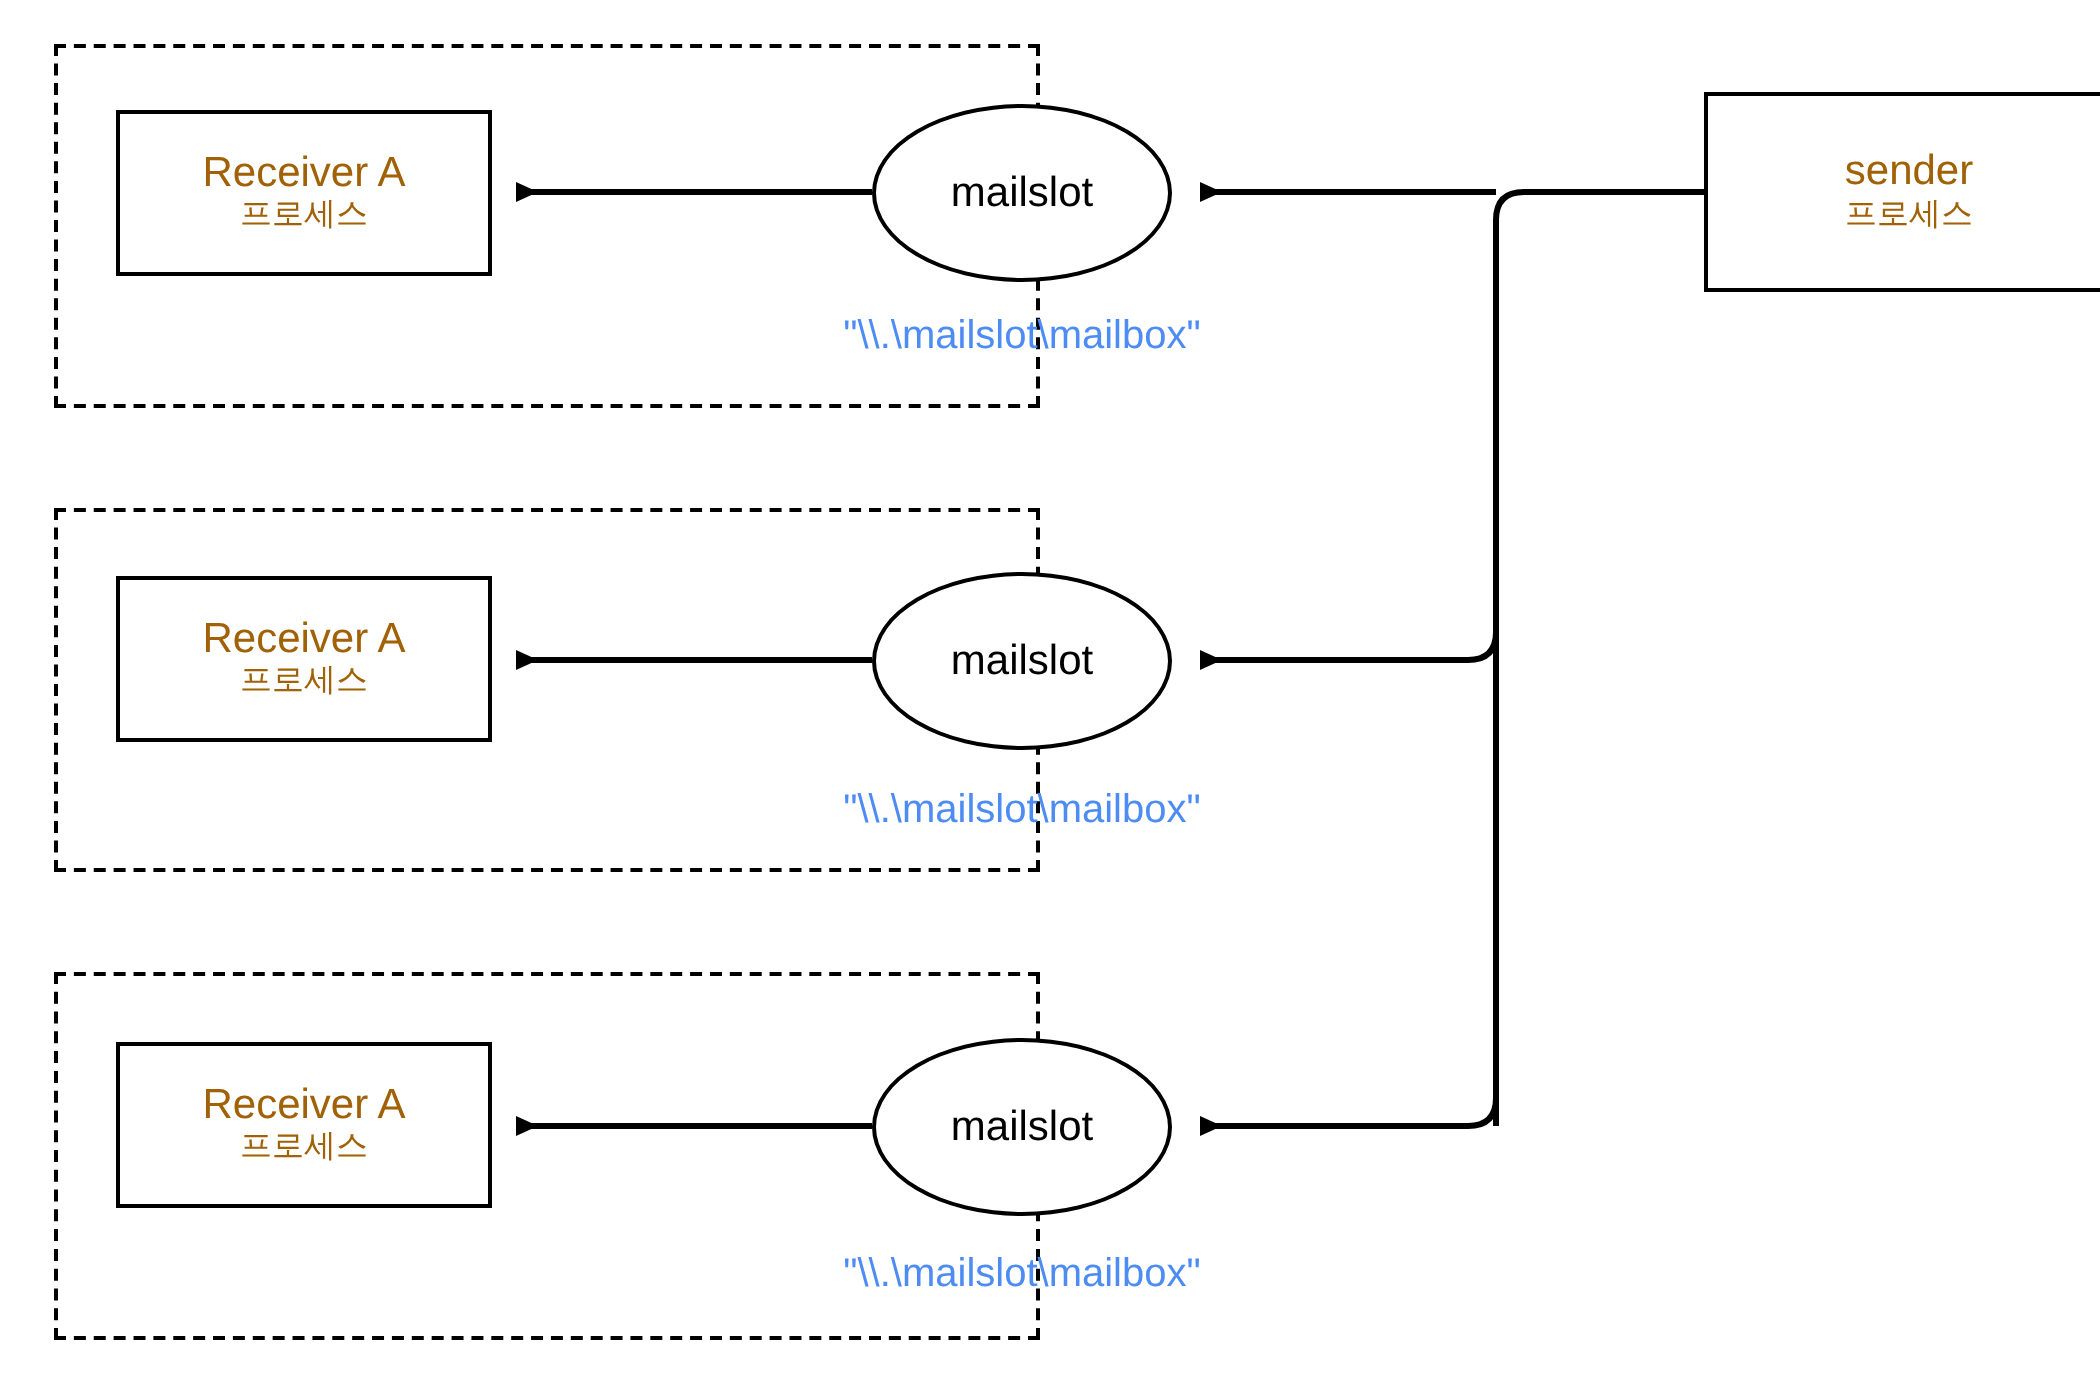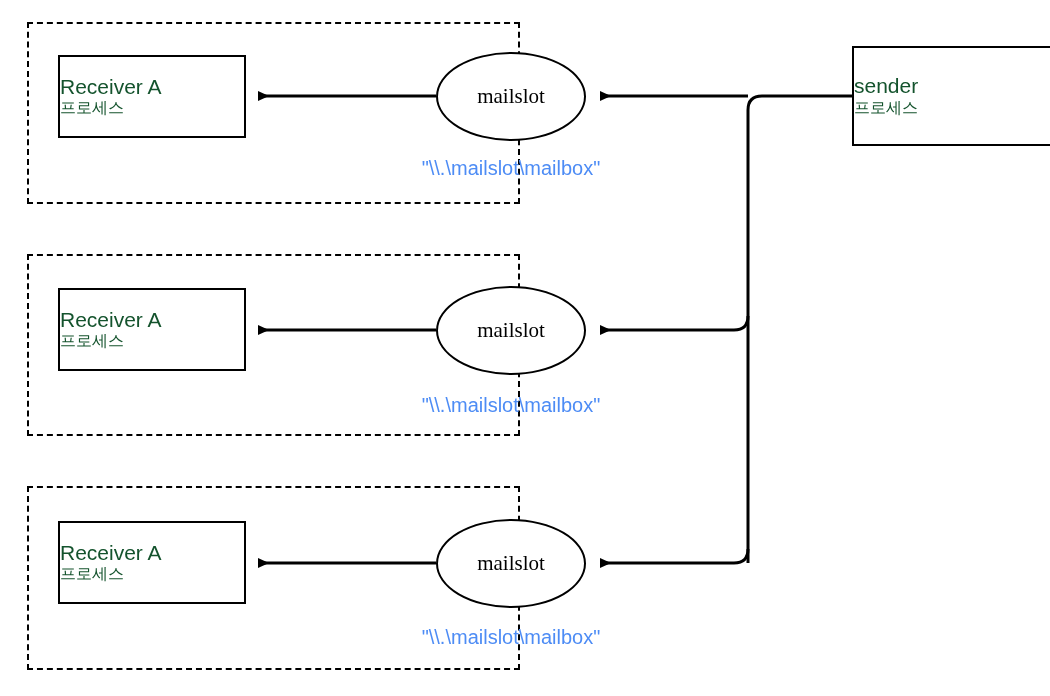--- a/index.html
+++ b/index.html
@@ -31,38 +31,38 @@
     border: 2px dashed #000000;
     background: transparent;
   }
   .proc-box {
     position: absolute;
     box-sizing: border-box;
     border: 2px solid #000000;
     background: #ffffff;
     display: flex;
     flex-direction: column;
+    align-items: center;
     justify-content: center;
     line-height: 1.18;
-    color: #14532d;
+    color: #a16207;
     font-size: 21px;
   }
   .proc-box .ln2 { font-size: 16px; }
   .slot-ellipse {
     position: absolute;
     box-sizing: border-box;
     border: 2px solid #000000;
     border-radius: 50%;
     background: #ffffff;
     display: flex;
     align-items: center;
     justify-content: center;
     color: #000000;
     font-size: 21px;
-    font-family: Liberation Serif, serif;
   }
   .slot-label {
     position: absolute;
     text-align: center;
     color: #4d8cf5;
     font-size: 20px;
     white-space: nowrap;
   }
 </style>
 </head>

